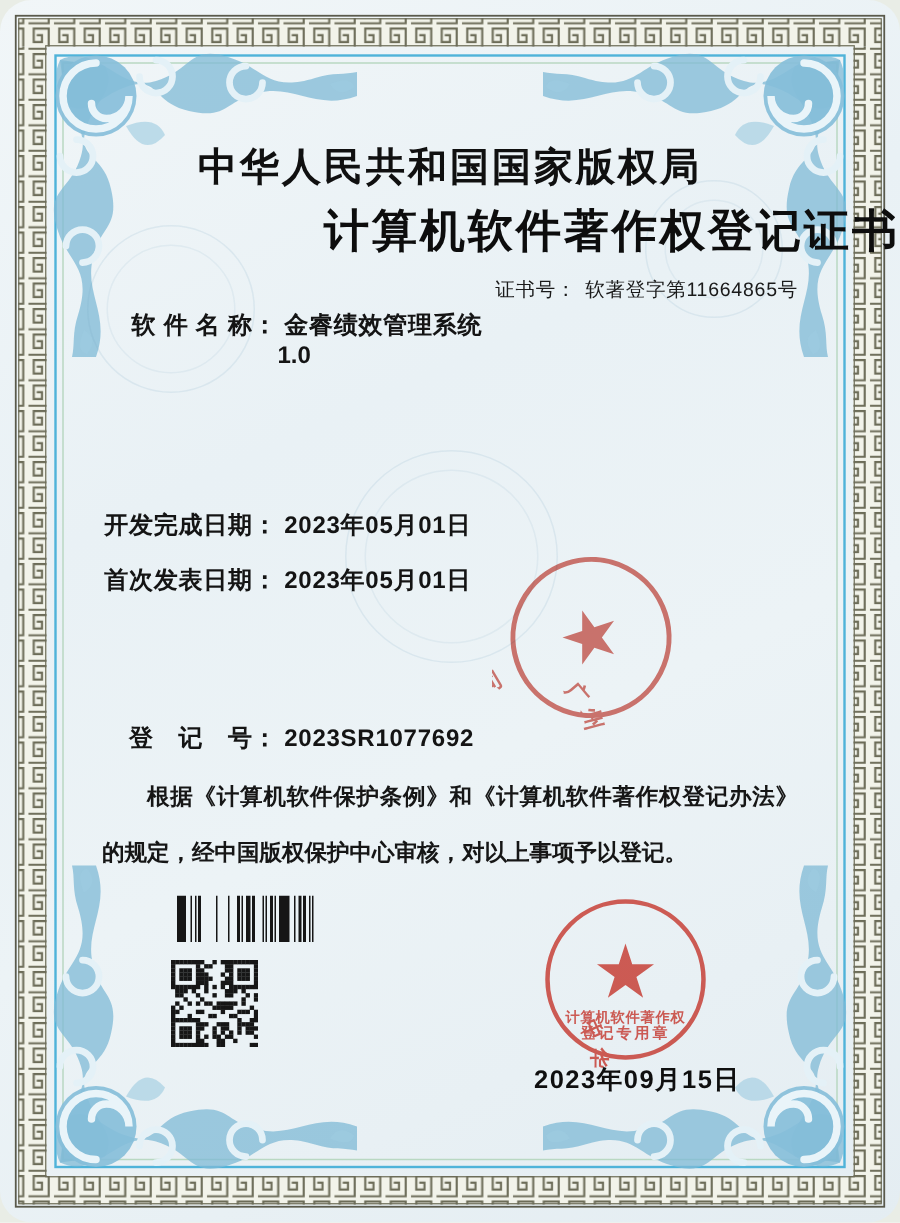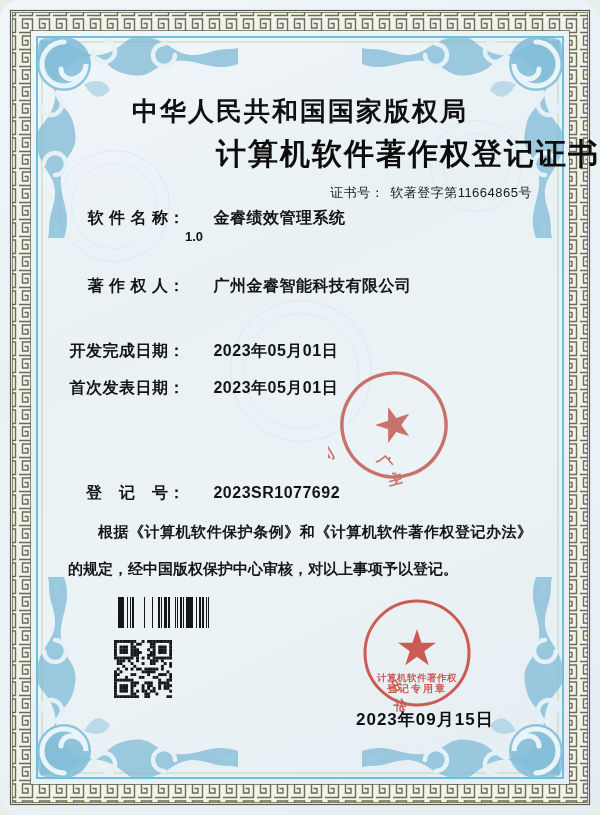--- a/index.html
+++ b/index.html
@@ -26,22 +26,22 @@
     font-family:"Liberation Serif","DejaVu Serif",serif;font-weight:700;
     font-size:30px;letter-spacing:2px;color:#0d0d0d;
   }
   .cert-no{
     position:absolute;right:68px;top:184px;font-size:13px;font-weight:400;
     letter-spacing:.5px;color:#1a1a1a;
   }
   .cert-no span{margin-left:6px;}
   .row{position:absolute;left:68px;font-size:16px;font-weight:700;line-height:22px;white-space:nowrap;}
   .row .lbl{display:inline-block;min-width:117px;letter-spacing:.5px;text-align:right;}
-  .row .val{letter-spacing:.5px;margin-left:24px;}
-  .subval{position:absolute;left:185px;font-size:13px;font-weight:700;}
+  .row .val{letter-spacing:.5px;}
+  .subval{position:absolute;left:185px;font-size:16px;font-weight:700;}
   .statement{
     position:absolute;left:68px;top:514px;width:464px;margin:0;
     font-family:"Liberation Serif","DejaVu Serif",serif;
     font-size:15px;font-weight:700;line-height:37px;text-indent:2em;
     text-align:justify;color:#161616;
   }
   .seal{position:absolute;mix-blend-mode:multiply;opacity:.88;}
   .seal-company{left:328px;top:359px;}
   .seal-authority{left:357px;top:593px;}
   .issue-date{
@@ -104,24 +104,20 @@
   <div class="cert-no">
     <span>证书号：</span><span>软著登字第11664865号</span>
   </div>
 
   <div class="row" style="top:207px">
     <span class="lbl">软 件 名 称：</span>
     <span class="val">金睿绩效管理系统</span>
   </div>
   <div class="subval" style="top:229px">1.0</div>
 
-  <div class="row" style="top:275px">
-    <span class="lbl">著 作 权 人：</span>
-    <span class="val">广州金睿智能科技有限公司</span>
-  </div>
 
   <div class="row" style="top:340px">
     <span class="lbl">开发完成日期：</span>
     <span class="val">2023年05月01日</span>
   </div>
 
   <div class="row" style="top:377px">
     <span class="lbl">首次发表日期：</span>
     <span class="val">2023年05月01日</span>
   </div>

